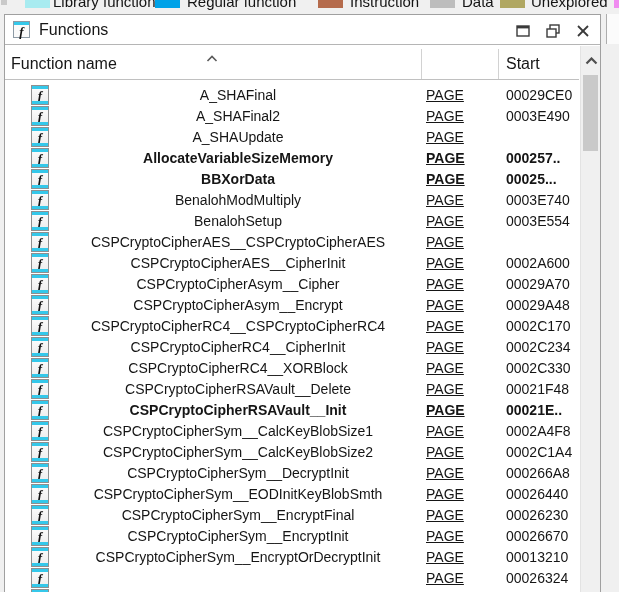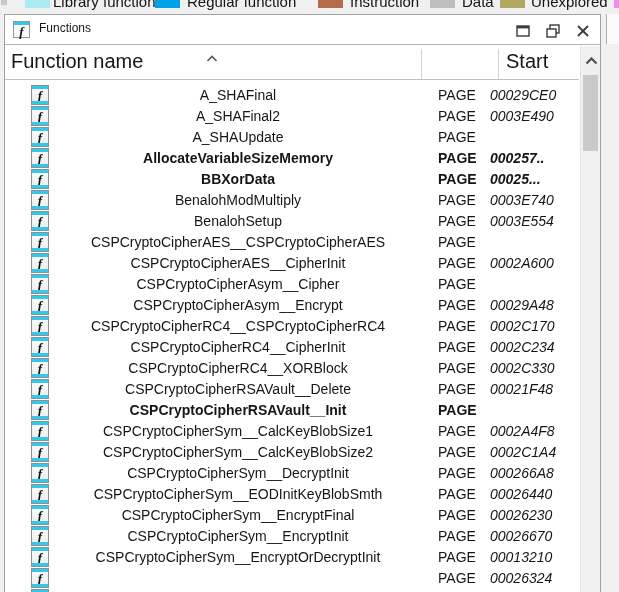--- a/index.html
+++ b/index.html
@@ -16,29 +16,29 @@
   .fwindow { position:absolute; left:4px; top:14px; width:597px; height:578px;
              background:#ffffff; border:1px solid #a0a0a0; border-bottom:none; overflow:hidden; }
 
   .titlebar { position:absolute; left:0; top:0; width:100%; height:30px; background:#ffffff;
               border-bottom:1px solid #b5b5b5; }
   .title-icon { position:absolute; left:8px; top:6px; width:17px; height:17px; background:#fafafa;
                 border:1px solid #8d9aa5; }
   .title-icon .stripe-top { position:absolute; left:0; top:0; width:100%; height:3px; background:#35c8ea; }
   .title-icon .fglyph { position:absolute; left:0; top:2px; width:100%; text-align:center;
                 font-family:"Liberation Serif", serif; font-style:italic; font-weight:bold; font-size:13px; color:#111; }
-  .window-title { position:absolute; left:34px; top:6px; font-size:12px; color:#161616; }
+  .window-title { position:absolute; left:34px; top:6px; font-size:16px; color:#161616; }
   .win-btn { position:absolute; top:7px; width:18px; height:18px; cursor:default; }
   .win-btn svg { display:block; }
   .btn-max { left:509px; } .btn-restore { left:539px; } .btn-close { left:569px; }
 
   
   .header-row { position:absolute; left:0; top:31px; width:574px; height:34px; background:#ffffff;
                 border-bottom:1px solid #c0c0c0; }
-  .hdr-cell { position:absolute; top:0; height:34px; font-size:20px; color:#161616;
+  .hdr-cell { position:absolute; top:0; height:34px; font-size:16px; color:#161616;
               display:flex; align-items:flex-end; padding-bottom:7px; white-space:nowrap; }
   .hdr-name { left:6px; width:408px; }
   .hdr-seg  { left:421px; width:70px; }
   .hdr-start{ left:501px; width:72px; }
   .hdr-sep  { position:absolute; top:3px; width:1px; height:30px; background:#d2d2d2; }
   .sep-1 { left:416px; } .sep-2 { left:493px; }
   .sort-caret { position:absolute; left:201px; top:2px; }
 
   
   .rows { position:absolute; left:0; top:70px; width:574px; }
@@ -46,22 +46,22 @@
   .frow.bold .cell { font-weight:bold; }
   .func-icon { position:absolute; left:26px; top:0px; width:18px; height:20px;
                background:linear-gradient(#fdfdfd,#ececec); border:1px solid #8f8f8f; }
   .func-icon .st, .func-icon .sb { position:absolute; left:0; width:100%; height:3px; background:#35c8ea; }
   .func-icon .st { top:0; } .func-icon .sb { bottom:0; }
   .func-icon .fg { position:absolute; left:0; top:2px; width:100%; text-align:center;
                font-family:"Liberation Serif", serif; font-style:italic; font-weight:bold; font-size:13px; color:#111; }
   .cell { position:absolute; top:0; height:21px; line-height:21px; font-size:14px; color:#151515;
           white-space:nowrap; overflow:hidden; }
   .c-name { left:52px;  width:362px;text-align:center; }
-  .c-seg  { left:433px; width:70px; }
-  .c-start{ left:485px; width:73px;font-style:italic; }
+  .c-seg  { left:421px; width:70px;text-decoration:underline; }
+  .c-start{ left:501px; width:73px; }
 
   
   .vscroll { position:absolute; right:0; top:31px; width:20px; height:547px; background:#f0f0f0;
              border-left:1px solid #e3e3e3; }
   .scroll-up { position:absolute; left:0; top:6px; width:20px; height:18px; display:flex;
                align-items:center; justify-content:center; }
   .scroll-thumb { position:absolute; left:2px; top:29px; width:15px; height:76px; background:#c9c9c9; }
 
   
   .right-gutter { position:absolute; left:601px; top:13px; width:18px; height:579px; background:#f0f0f0; }
@@ -219,20 +219,21 @@
         <span class="cell c-start">0002A600</span>
       </div>
       <div class="frow">
         <span class="func-icon">
           <span class="st"></span>
           <span class="fg">f</span>
           <span class="sb"></span>
         </span>
         <span class="cell c-name">CSPCryptoCipherAsym__Cipher</span>
         <span class="cell c-seg">PAGE</span>
+        <span class="cell c-start">00029A70</span>
       </div>
       <div class="frow">
         <span class="func-icon">
           <span class="st"></span>
           <span class="fg">f</span>
           <span class="sb"></span>
         </span>
         <span class="cell c-name">CSPCryptoCipherAsym__Encrypt</span>
         <span class="cell c-seg">PAGE</span>
         <span class="cell c-start">00029A48</span>
@@ -278,20 +279,21 @@
         <span class="cell c-start">00021F48</span>
       </div>
       <div class="frow bold">
         <span class="func-icon">
           <span class="st"></span>
           <span class="fg">f</span>
           <span class="sb"></span>
         </span>
         <span class="cell c-name">CSPCryptoCipherRSAVault__Init</span>
         <span class="cell c-seg">PAGE</span>
+        <span class="cell c-start">00021E..</span>
       </div>
       <div class="frow">
         <span class="func-icon">
           <span class="st"></span>
           <span class="fg">f</span>
           <span class="sb"></span>
         </span>
         <span class="cell c-name">CSPCryptoCipherSym__CalcKeyBlobSize1</span>
         <span class="cell c-seg">PAGE</span>
         <span class="cell c-start">0002A4F8</span>

